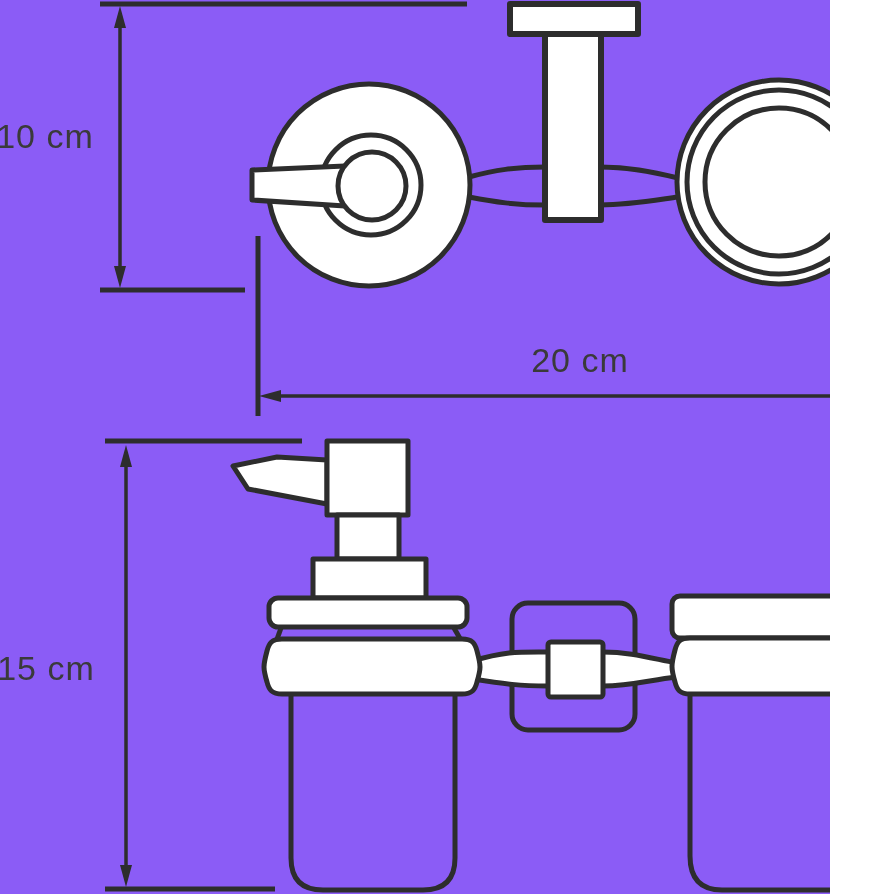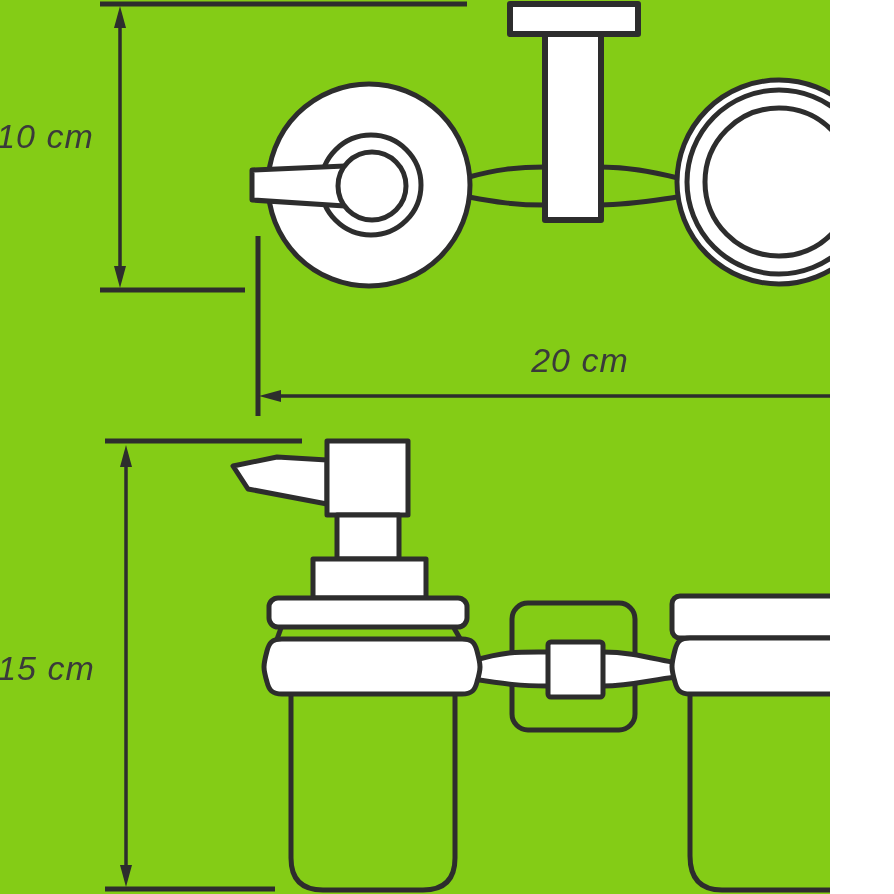--- a/index.html
+++ b/index.html
@@ -1,17 +1,17 @@
 <!DOCTYPE html>
 <html><head>
 <meta charset="utf-8">
 <style>
   html,body{margin:0;padding:0;background:#ffffff;}
-  .stage{position:relative;width:830px;height:894px;background:#84cc16;overflow:hidden;
-         font-family:"Liberation Sans",sans-serif;font-style:italic;}
+  .stage{position:relative;width:830px;height:894px;background:#8b5cf6;overflow:hidden;
+         font-family:"Liberation Sans",sans-serif;}
   svg{position:absolute;left:0;top:0;}
   
   .st  {stroke:#2d2d2d;stroke-width:5;fill:none;stroke-linejoin:round;}
   .stf {stroke:#2d2d2d;stroke-width:5;fill:#ffffff;stroke-linejoin:round;}
   .stf6{stroke:#2d2d2d;stroke-width:6;fill:#ffffff;stroke-linejoin:round;}
   .fillonly{fill:#ffffff;stroke:none;}
   
   .ext {stroke:#2d2d2d;stroke-width:5;fill:none;}
   .dim {stroke:#2d2d2d;stroke-width:3.5;fill:none;}
   .arrow{fill:#2d2d2d;stroke:none;}

